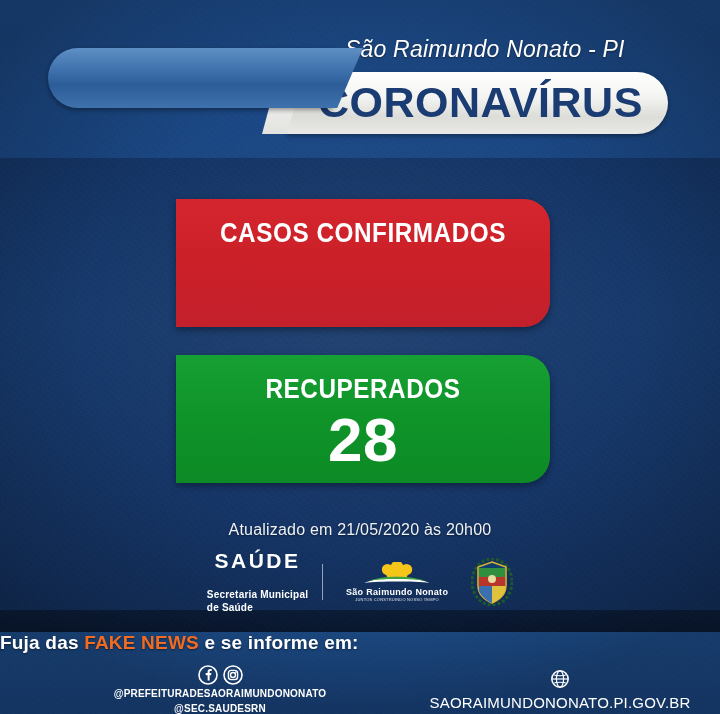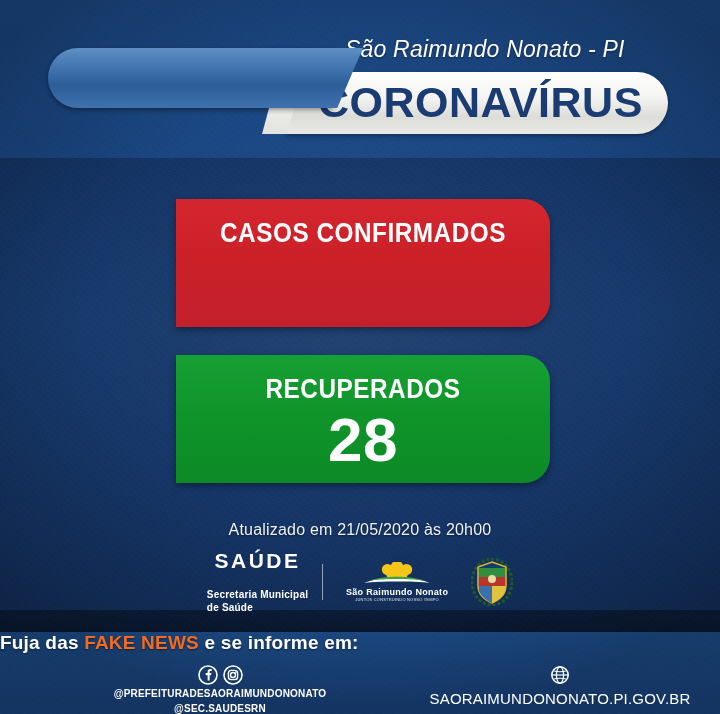--- a/index.html
+++ b/index.html
@@ -204,21 +204,21 @@
     letter-spacing: .2px;
     text-shadow: 0 1px 2px rgba(0,0,0,.45);
   }
   .fake-hl { color: #f26b21; }
 
   .footer-cols {
     position: absolute;
     top: 664px; left: 0; right: 0;
     display: flex;
     justify-content: center;
-    align-items: flex-start;
+    align-items: center;
   }
   .fcol { text-align: center; color: #fff; }
   .fcol-social { width: 400px; }
   .fcol-site   { width: 280px; }
   .icon-row { display: flex; justify-content: center; align-items: center; gap: 5px; height: 22px; }
   .fhandle {
     font-size: 10px; font-weight: bold; letter-spacing: .2px; line-height: 1.25; margin-top: 2px;
   }
   .fsite {
     font-size: 15px; font-weight: normal; letter-spacing: .2px; margin-top: 4px;

